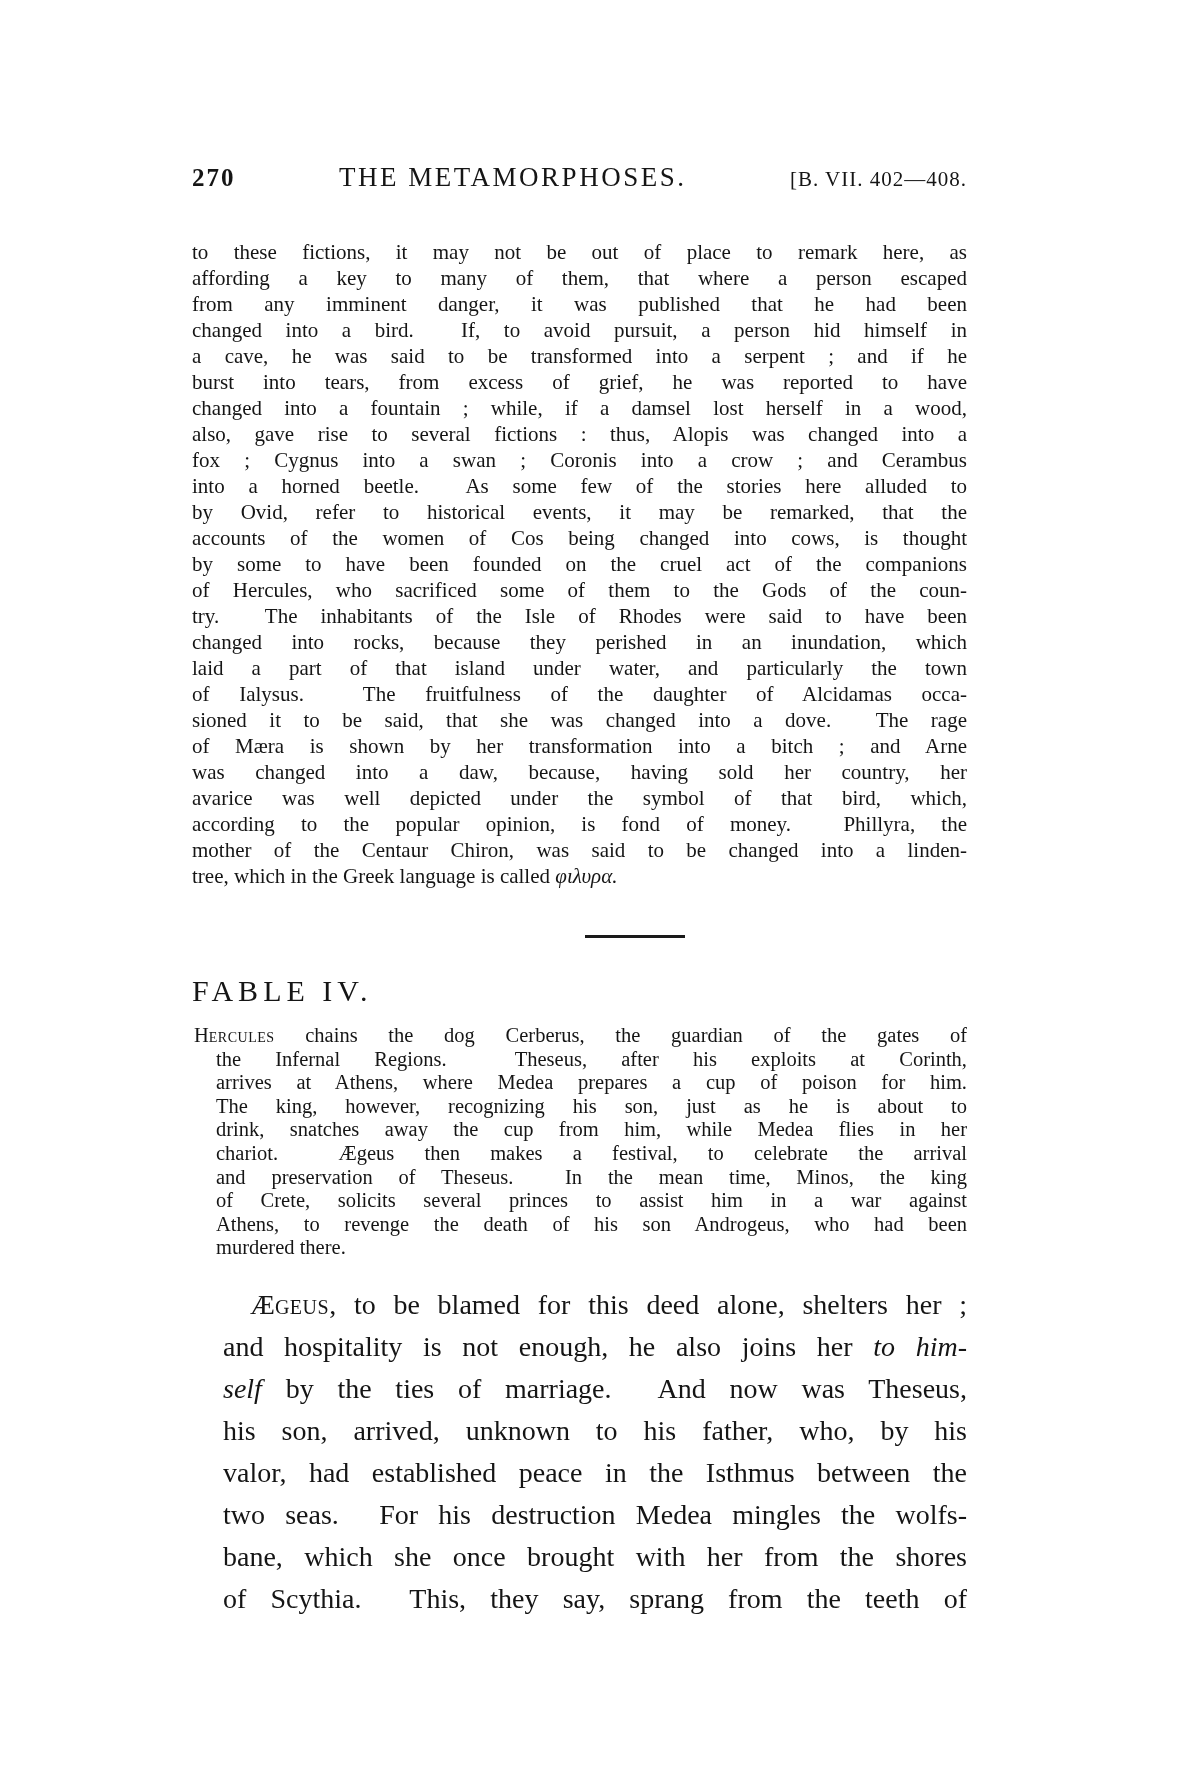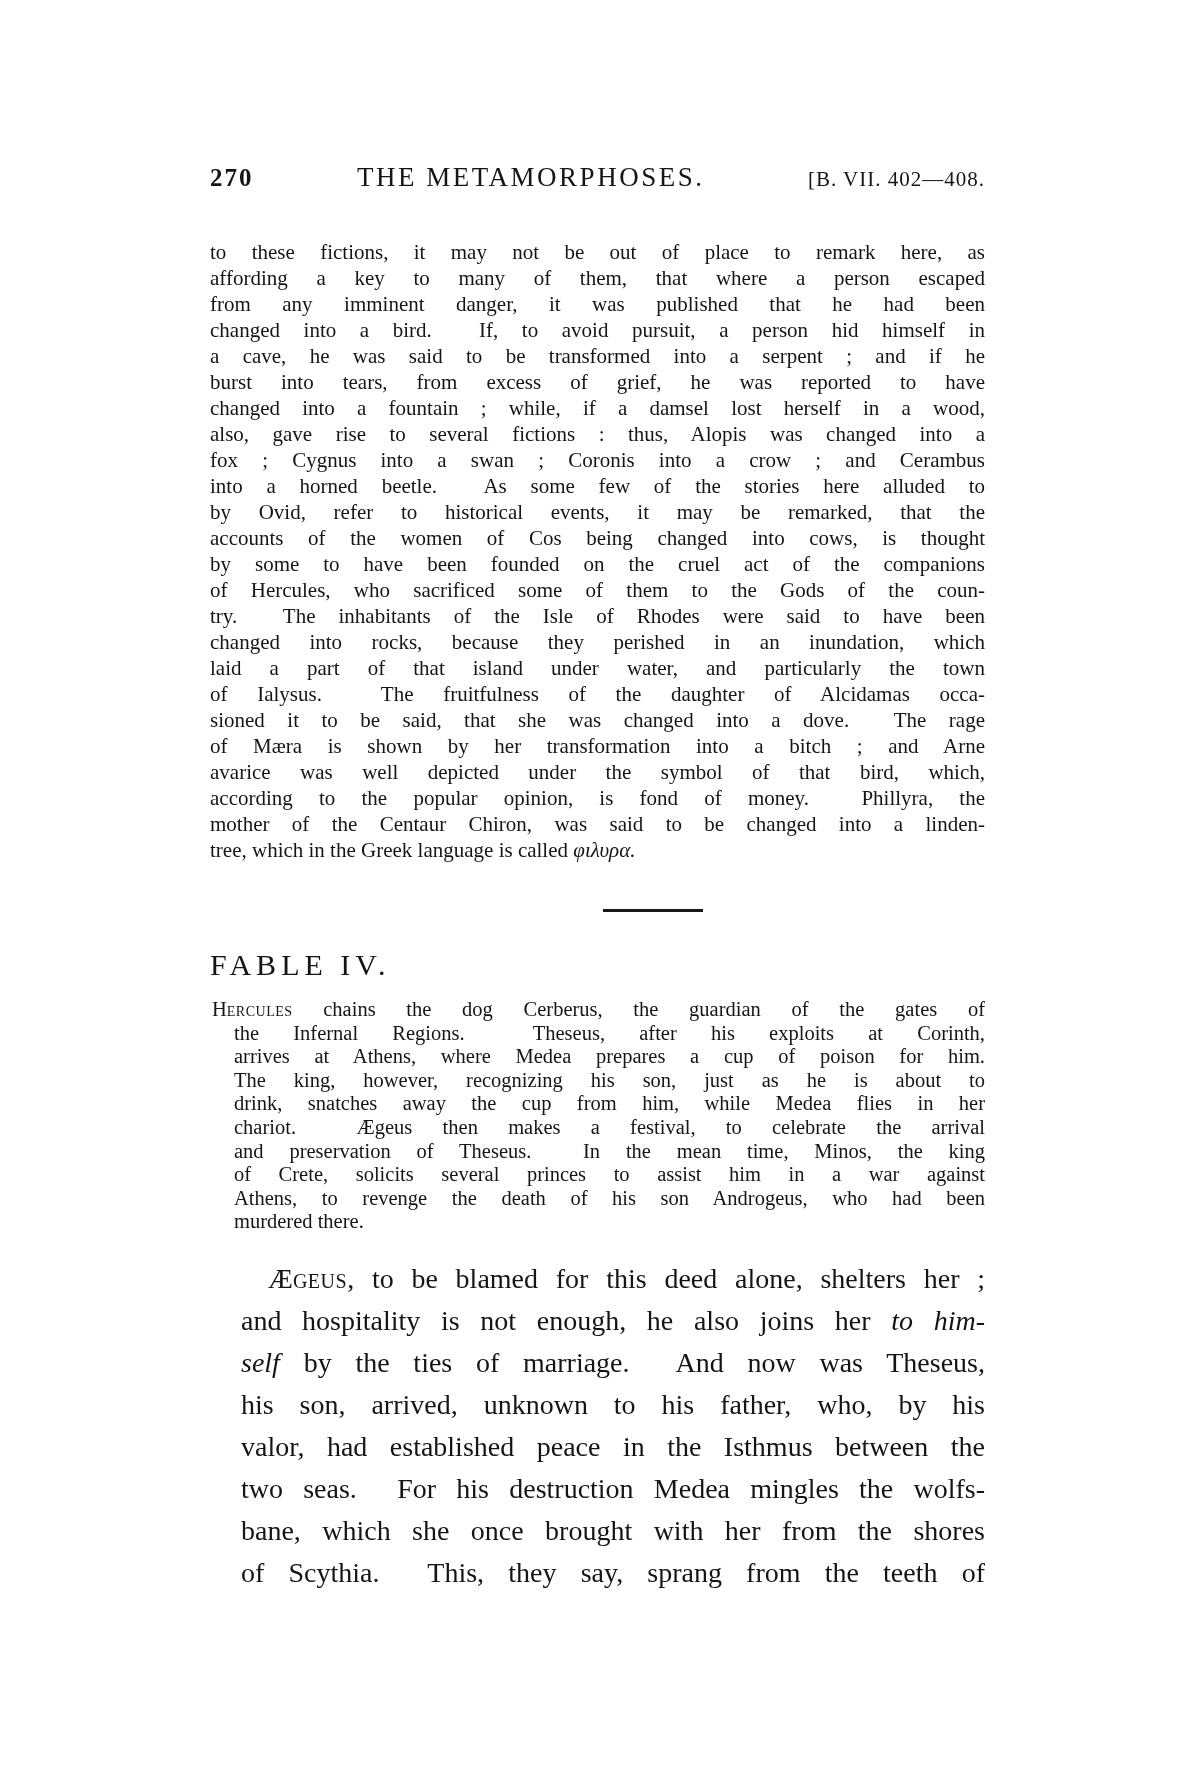--- a/index.html
+++ b/index.html
@@ -11,21 +11,21 @@
     position: relative;
     width: 1199px;
     height: 1785px;
     background: #ffffff;
     color: #151515;
     font-family: "Liberation Serif", "DejaVu Serif", serif;
     overflow: hidden;
   }
   .content {
     position: absolute;
-    left: 210px;
+    left: 192px;
     top: 162px;
     width: 775px;
   }
   .page-header {
     display: flex;
     justify-content: space-between;
     align-items: baseline;
     margin-bottom: 46px;
   }
   .page-number {
@@ -113,20 +113,21 @@
         <div class="tline"><span>by Ovid, refer to historical events, it may be remarked, that the</span></div>
         <div class="tline"><span>accounts of the women of Cos being changed into cows, is thought</span></div>
         <div class="tline"><span>by some to have been founded on the cruel act of the companions</span></div>
         <div class="tline"><span>of Hercules, who sacrificed some of them to the Gods of the coun-</span></div>
         <div class="tline"><span>try.&nbsp; The inhabitants of the Isle of Rhodes were said to have been</span></div>
         <div class="tline"><span>changed into rocks, because they perished in an inundation, which</span></div>
         <div class="tline"><span>laid a part of that island under water, and particularly the town</span></div>
         <div class="tline"><span>of Ialysus.&nbsp; The fruitfulness of the daughter of Alcidamas occa-</span></div>
         <div class="tline"><span>sioned it to be said, that she was changed into a dove.&nbsp; The rage</span></div>
         <div class="tline"><span>of Mæra is shown by her transformation into a bitch ; and Arne</span></div>
+        <div class="tline"><span>was changed into a daw, because, having sold her country, her</span></div>
         <div class="tline"><span>avarice was well depicted under the symbol of that bird, which,</span></div>
         <div class="tline"><span>according to the popular opinion, is fond of money.&nbsp; Phillyra, the</span></div>
         <div class="tline"><span>mother of the Centaur Chiron, was said to be changed into a linden-</span></div>
         <div class="tline no-j"><span>tree, which in the Greek language is called </span><span class="it">φιλυρα.</span></div>
       </div>
 
     <div class="section-rule"></div>
 
     <h2 class="fable-heading">FABLE IV.</h2>
 

